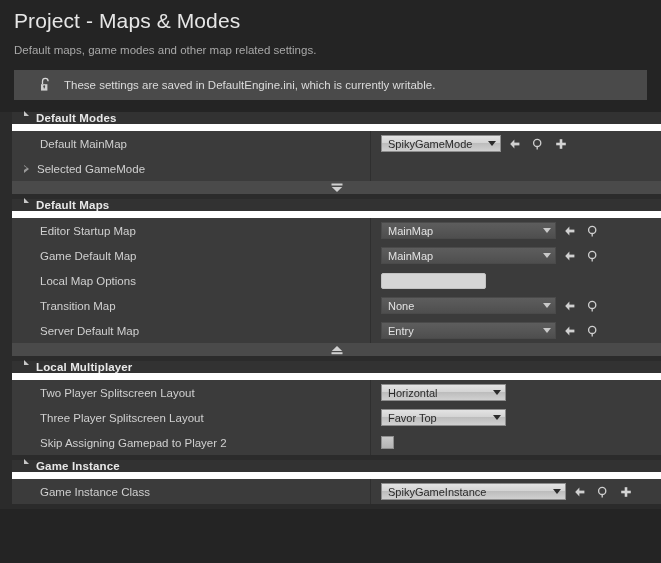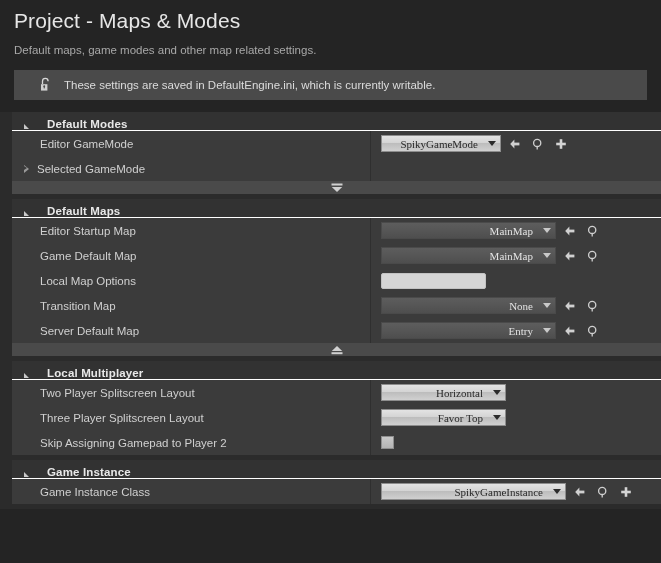--- a/index.html
+++ b/index.html
@@ -67,25 +67,24 @@
 
   .category {
     background: #383838;
     margin-bottom: 0;
   }
 
   .category-header {
     background: #323232;
     height: 19px;
     display: flex;
-    align-items: flex-end;
+    align-items: flex-start;
     padding-left: 12px;
     box-sizing: border-box;
-    border-bottom: 1px solid #ffffff;
-    gap: 11px;
+    border-bottom: 7px solid #ffffff;
   }
   .cat-tri {
     width: 0; height: 0;
     border-left: 5px solid #c8c8c8;
     border-top: 5px solid transparent;
     border-bottom: 0 solid transparent;
     margin-right: 7px;
     transform: rotate(0deg);
     position: relative;
     top: -1px;
@@ -163,27 +162,26 @@
     display: flex;
     align-items: center;
     padding-left: 11px;
   }
 
   
   .combo {
     height: 17px;
     display: inline-flex;
     align-items: center;
-    justify-content: flex-end;
+    justify-content: space-between;
     box-sizing: border-box;
     padding: 0 4px 0 6px;
     font-size: 11px;
     cursor: default;
     user-select: none;
-    font-family: Liberation Serif, serif;
   }
   
   .combo.light {
     background: linear-gradient(to bottom, #e3e3e3 0%, #d3d3d3 48%, #bdbdbd 50%, #d0d0d0 100%);
     border: 1px solid #8d8d8d;
     color: #2a2a2a;
   }
   .combo.light .caret {
     border-top-color: #2b2b2b;
   }
@@ -291,21 +289,21 @@
 
 <div class="settings-panel" id="settings-panel">
     <div class="category">
       <div class="category-header">
         <span class="cat-tri"></span>
         <span class="category-title">Default Modes</span>
       </div>
       <div class="rows">
         <div class="row alt">
           <div class="row-label">
-            <span>Editor GameMode</span>
+            <span>Default MainMap</span>
           </div>
           <div class="row-value">
             <div class="combo light w-gamemode">
               <span class="combo-text">SpikyGameMode</span>
               <span class="caret"></span>
             </div>
             <div class="btn-icons">
               <div class="icon-btn">
                 <svg viewBox="0 0 14 14" width="14" height="14">
                   <path d="M6.4 2.6 L2.2 7 L6.4 11.4 Z" fill="#d0d0d0"></path>

